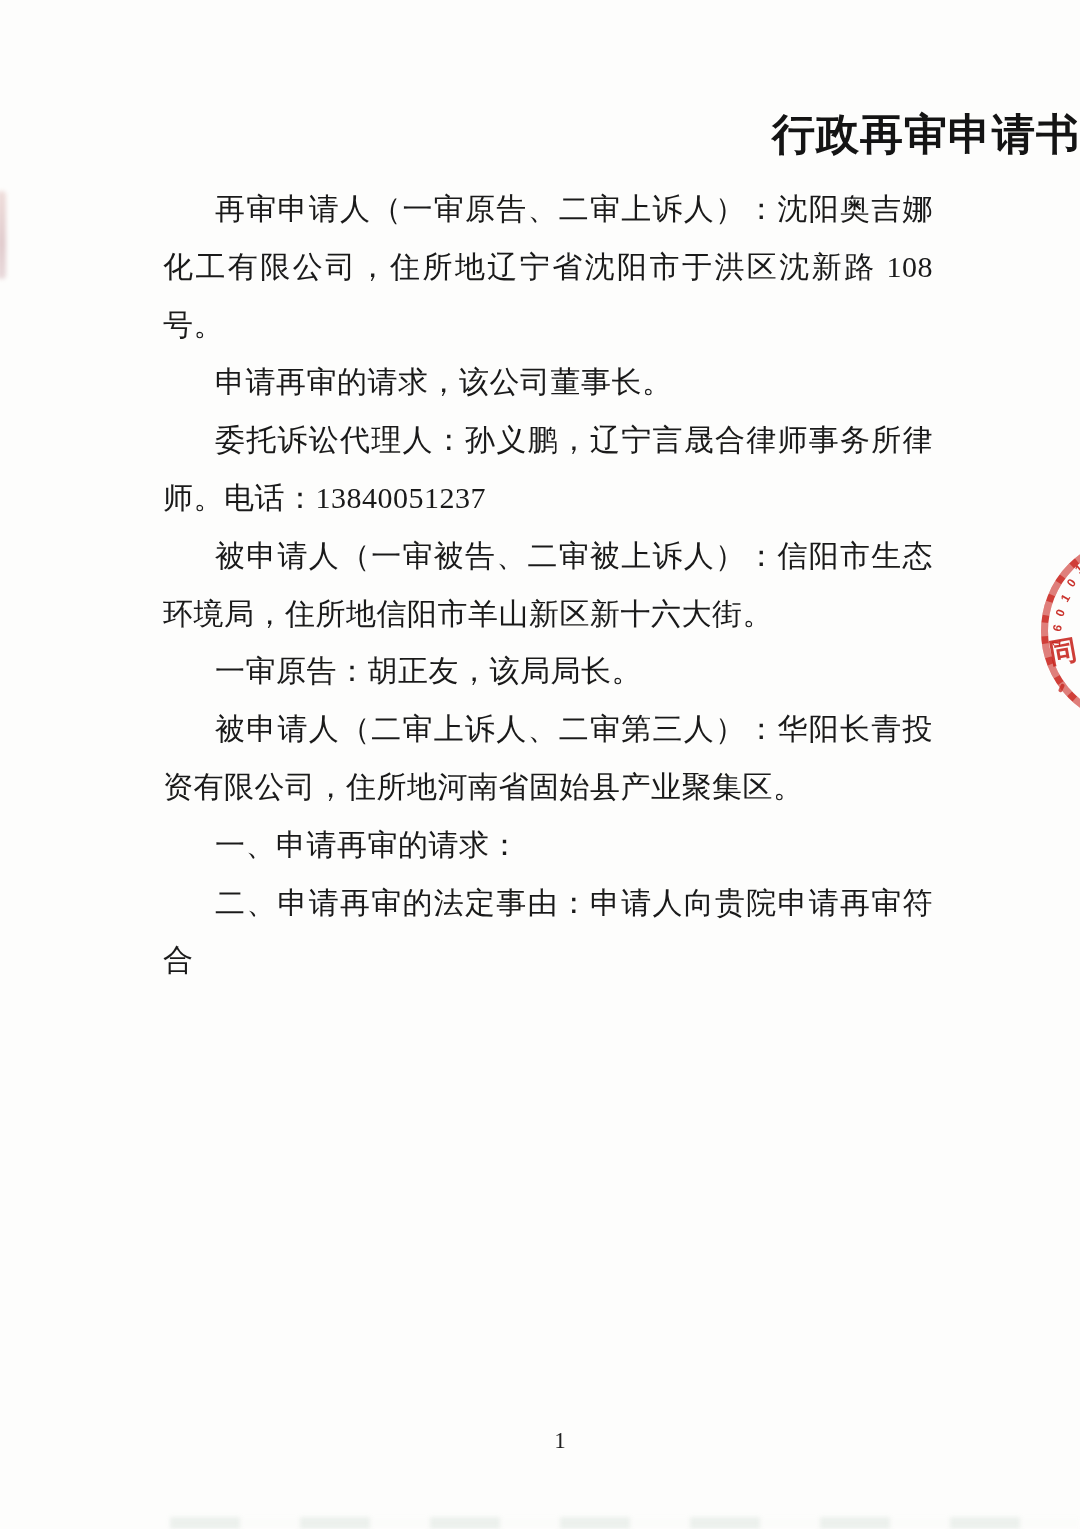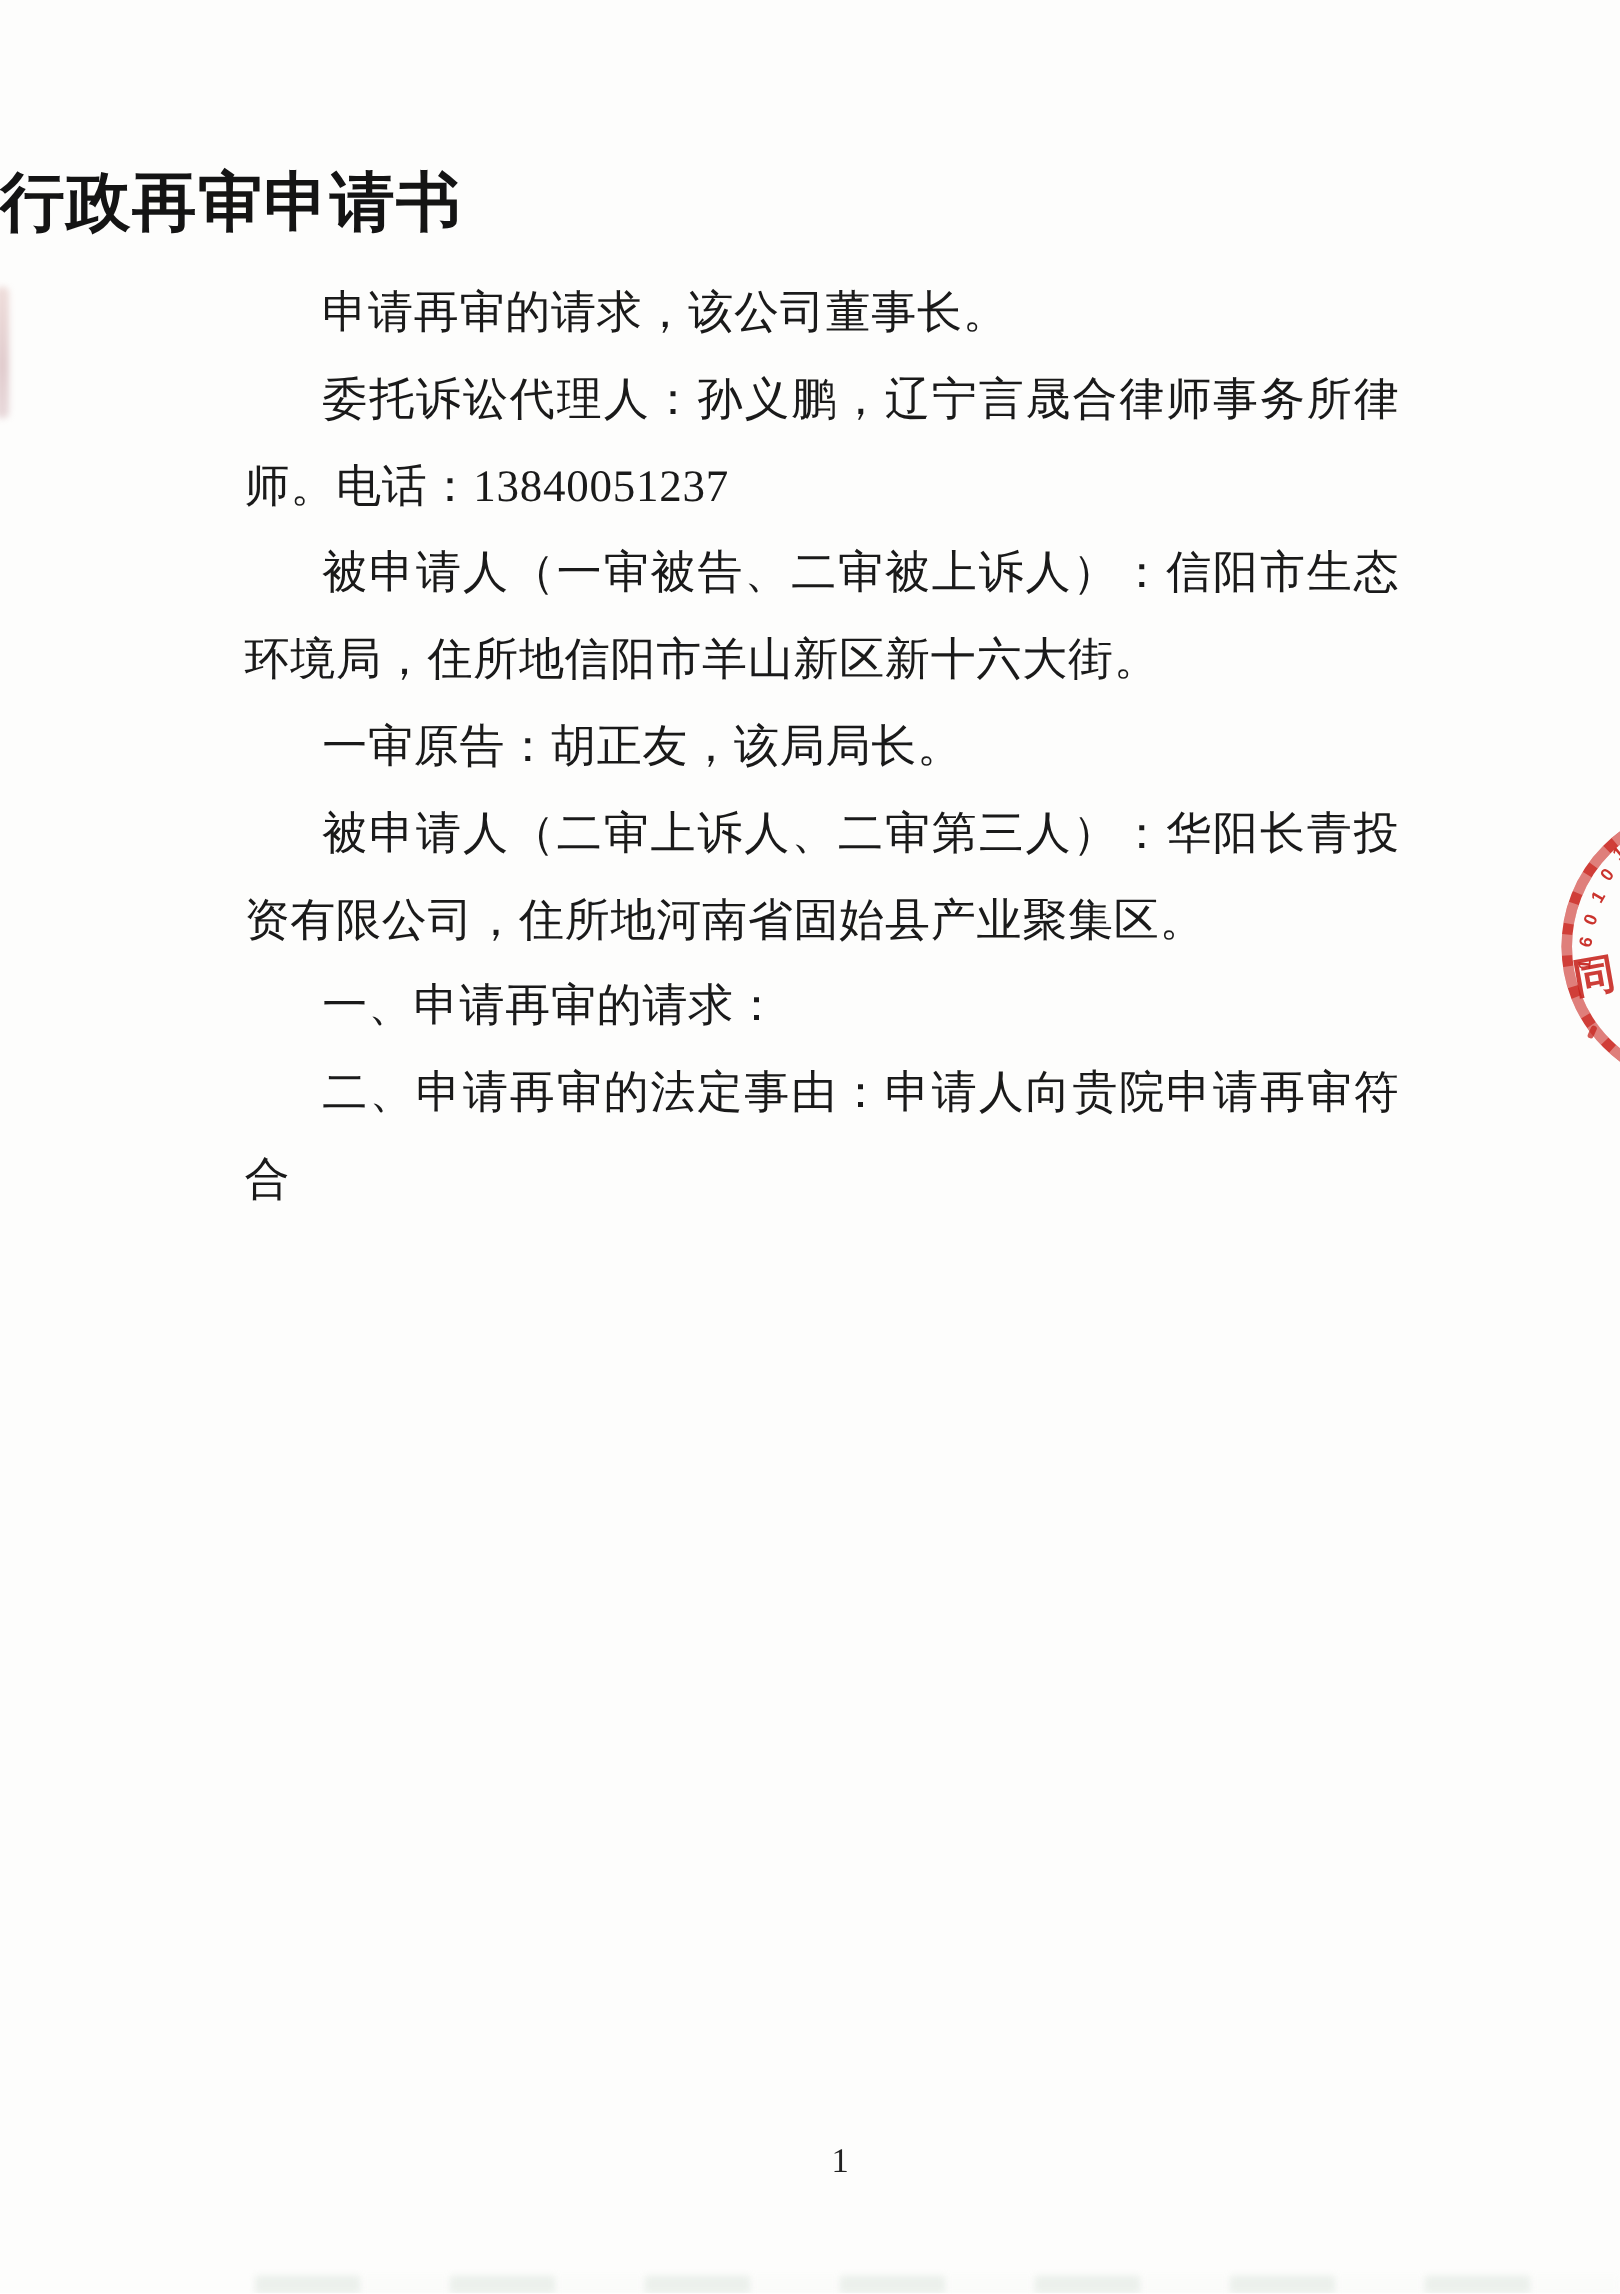--- a/index.html
+++ b/index.html
@@ -14,21 +14,21 @@
     background: #fdfdfc;
     overflow: hidden;
     font-family: "Liberation Serif", serif;
     color: #1a1a1a;
   }
   .doc-title {
     position: absolute;
     top: 106px;
     left: 0;
     width: 100%;
-    text-align: left;
+    text-align: right;
     font-size: 43px;
     font-weight: 700;
     letter-spacing: 1px;
     color: #141414;
   }
   .content {
     position: absolute;
     top: 180px;
     left: 163px;
     width: 770px;
@@ -133,20 +133,21 @@
   }
 </style>
 </head>
 <body>
 
 <div class="page">
 
   <div class="doc-title">行政再审申请书</div>
 
   <div class="content">
+    <p>再审申请人（一审原告、二审上诉人）：沈阳奥吉娜化工有限公司，住所地辽宁省沈阳市于洪区沈新路 108 号。</p>
     <p>申请再审的请求，该公司董事长。</p>
     <p>委托诉讼代理人：孙义鹏，辽宁言晟合律师事务所律师。电话：13840051237</p>
     <p>被申请人（一审被告、二审被上诉人）：信阳市生态环境局，住所地信阳市羊山新区新十六大街。</p>
     <p>一审原告：胡正友，该局局长。</p>
     <p>被申请人（二审上诉人、二审第三人）：华阳长青投资有限公司，住所地河南省固始县产业聚集区。</p>
     <p>一、申请再审的请求：</p>
     <p>二、申请再审的法定事由：申请人向贵院申请再审符合</p>
   </div>
 
   <div class="seal">

